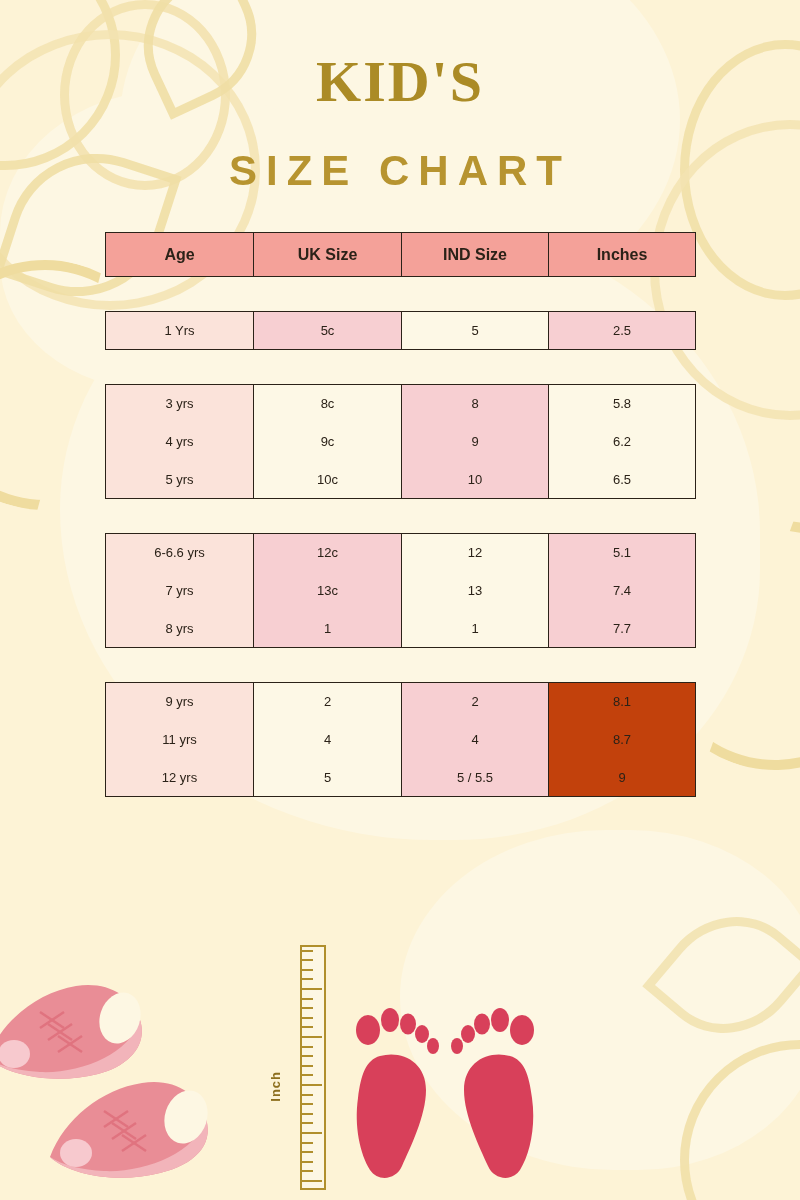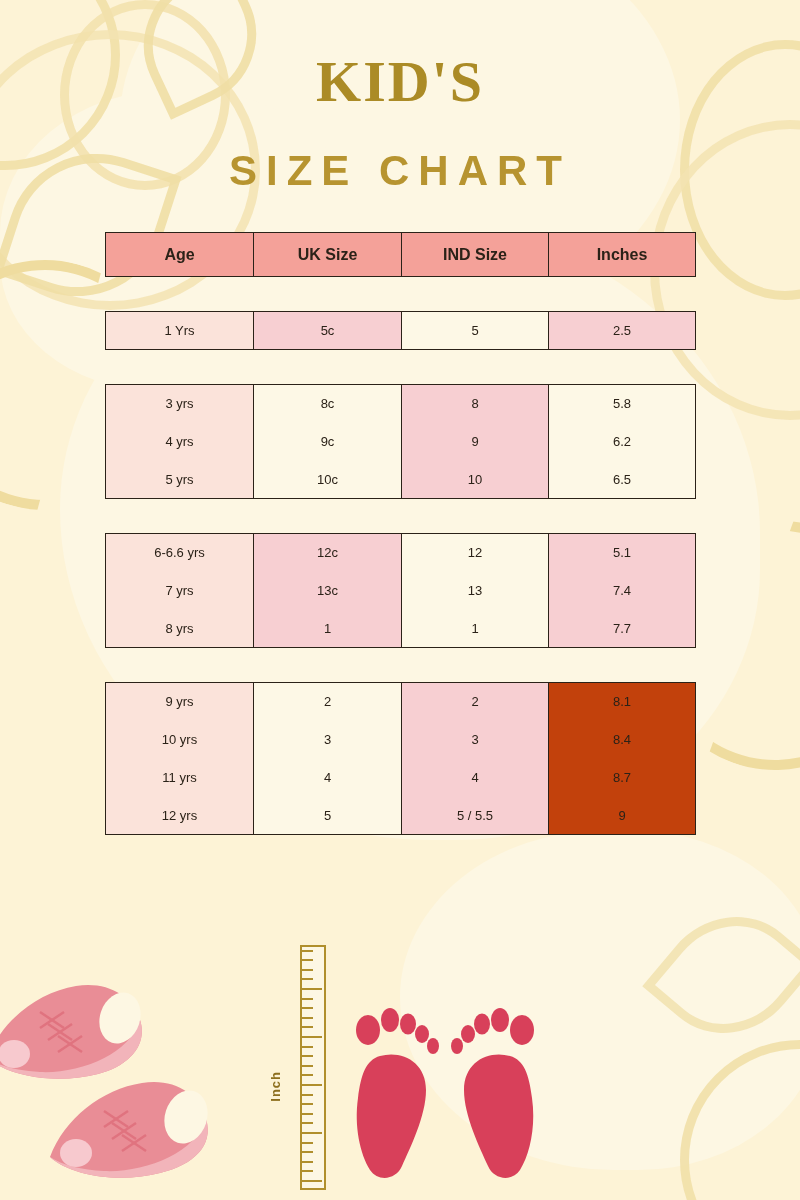--- a/index.html
+++ b/index.html
@@ -281,26 +281,20 @@
             <col class="c1">
             <col class="c2">
             <col class="c3">
           </colgroup>
           <tbody>
             <tr>
               <td class="sh-age">9 yrs</td>
               <td class="sh-cream">2</td>
               <td class="sh-pink">2</td>
               <td class="sh-ivory">8.1</td>
-            </tr>
-            <tr>
-              <td class="sh-age">10 yrs</td>
-              <td class="sh-cream">3</td>
-              <td class="sh-pink">3</td>
-              <td class="sh-ivory">8.4</td>
             </tr>
             <tr>
               <td class="sh-age">11 yrs</td>
               <td class="sh-cream">4</td>
               <td class="sh-pink">4</td>
               <td class="sh-ivory">8.7</td>
             </tr>
             <tr>
               <td class="sh-age">12 yrs</td>
               <td class="sh-cream">5</td>

